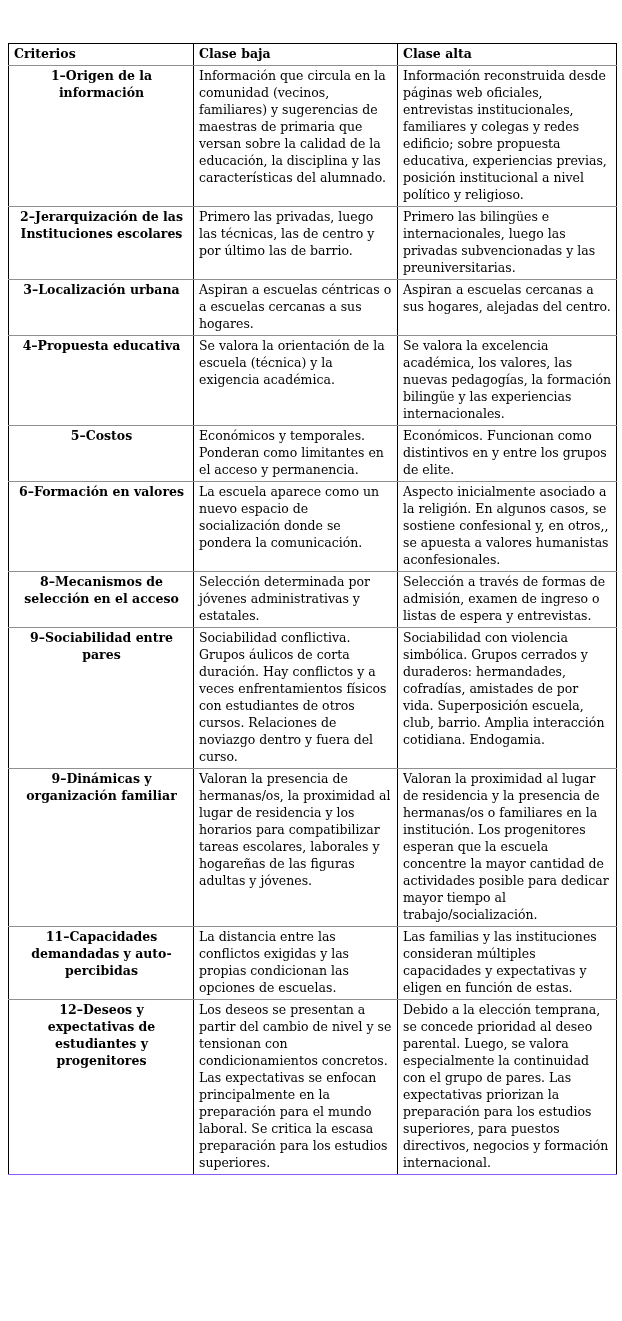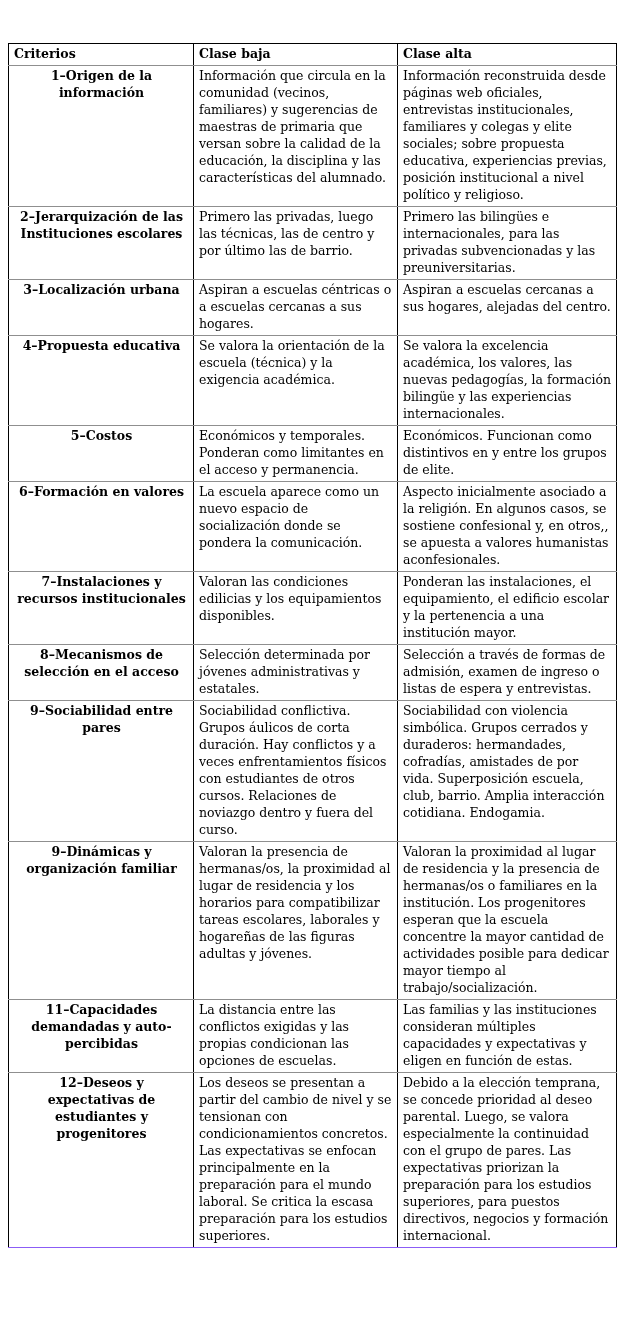--- a/index.html
+++ b/index.html
@@ -65,51 +65,46 @@
       <tr>
         <th>Criterios</th>
         <th>Clase baja</th>
         <th>Clase alta</th>
       </tr>
     </thead>
     <tbody>
       <tr>
         <td class="criterio">1–Origen de la información</td>
         <td>Información que circula en la comunidad (vecinos, familiares) y sugerencias de maestras de primaria que versan sobre la calidad de la educación, la disciplina y las características del alumnado.</td>
-        <td>Información reconstruida desde páginas web oficiales, entrevistas institucionales, familiares y colegas y elite sociales; sobre propuesta educativa, experiencias previas, posición institucional a nivel político y religioso.</td>
+        <td>Información reconstruida desde páginas web oficiales, entrevistas institucionales, familiares y colegas y redes edificio; sobre propuesta educativa, experiencias previas, posición institucional a nivel político y religioso.</td>
       </tr>
       <tr>
         <td class="criterio">2–Jerarquización de las Instituciones escolares</td>
         <td>Primero las privadas, luego las técnicas, las de centro y por último las de barrio.</td>
-        <td>Primero las bilingües e internacionales, para las privadas subvencionadas y las preuniversitarias.</td>
+        <td>Primero las bilingües e internacionales, luego las privadas subvencionadas y las preuniversitarias.</td>
       </tr>
       <tr>
         <td class="criterio">3–Localización urbana</td>
         <td>Aspiran a escuelas céntricas o a escuelas cercanas a sus hogares.</td>
         <td>Aspiran a escuelas cercanas a sus hogares, alejadas del centro.</td>
       </tr>
       <tr>
         <td class="criterio">4–Propuesta educativa</td>
         <td>Se valora la orientación de la escuela (técnica) y la exigencia académica.</td>
         <td>Se valora la excelencia académica, los valores, las nuevas pedagogías, la formación bilingüe y las experiencias internacionales.</td>
       </tr>
       <tr>
         <td class="criterio">5–Costos</td>
         <td>Económicos y temporales. Ponderan como limitantes en el acceso y permanencia.</td>
         <td>Económicos. Funcionan como distintivos en y entre los grupos de elite.</td>
       </tr>
       <tr>
         <td class="criterio">6–Formación en valores</td>
         <td>La escuela aparece como un nuevo espacio de socialización donde se pondera la comunicación.</td>
         <td>Aspecto inicialmente asociado a la religión. En algunos casos, se sostiene confesional y, en otros,, se apuesta a valores humanistas aconfesionales.</td>
-      </tr>
-      <tr>
-        <td class="criterio">7–Instalaciones y recursos institucionales</td>
-        <td>Valoran las condiciones edilicias y los equipamientos disponibles.</td>
-        <td>Ponderan las instalaciones, el equipamiento, el edificio escolar y la pertenencia a una institución mayor.</td>
       </tr>
       <tr>
         <td class="criterio">8–Mecanismos de selección en el acceso</td>
         <td>Selección determinada por jóvenes administrativas y estatales.</td>
         <td>Selección a través de formas de admisión, examen de ingreso o listas de espera y entrevistas.</td>
       </tr>
       <tr>
         <td class="criterio">9–Sociabilidad entre pares</td>
         <td>Sociabilidad conflictiva. Grupos áulicos de corta duración. Hay conflictos y a veces enfrentamientos físicos con estudiantes de otros cursos. Relaciones de noviazgo dentro y fuera del curso.</td>
         <td>Sociabilidad con violencia simbólica. Grupos cerrados y duraderos: hermandades, cofradías, amistades de por vida. Superposición escuela, club, barrio. Amplia interacción cotidiana. Endogamia.</td>

